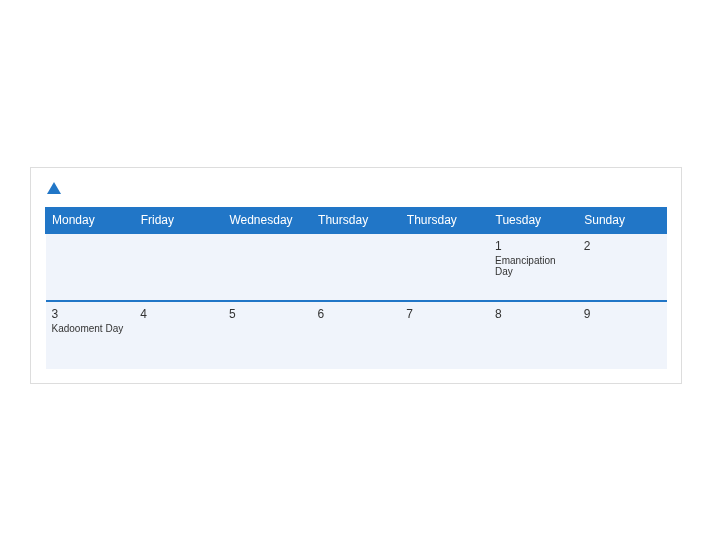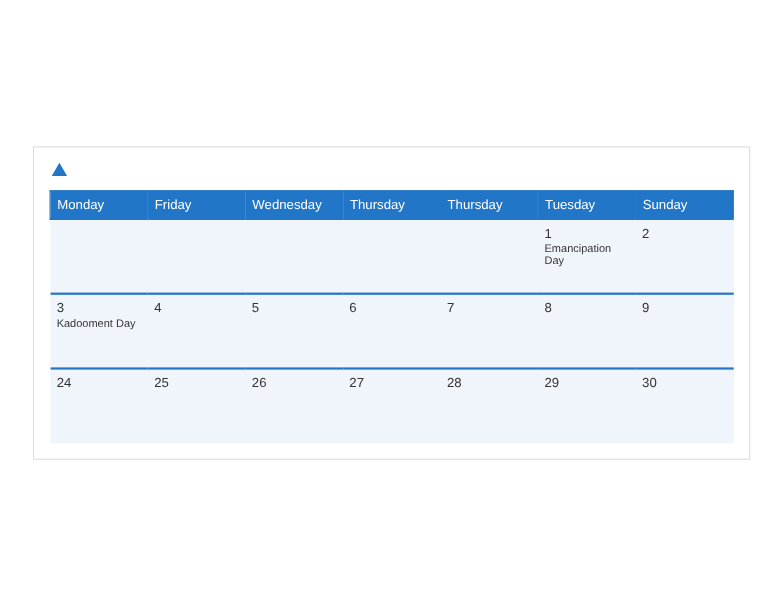--- a/index.html
+++ b/index.html
@@ -177,38 +177,15 @@
           <td>
             <span class="day-num">7</span>
           </td>
           <td>
             <span class="day-num">8</span>
           </td>
           <td>
             <span class="day-num">9</span>
           </td>
         </tr>
-        <tr>
-          <td>
-            <span class="day-num">24</span>
-          </td>
-          <td>
-            <span class="day-num">25</span>
-          </td>
-          <td>
-            <span class="day-num">26</span>
-          </td>
-          <td>
-            <span class="day-num">27</span>
-          </td>
-          <td>
-            <span class="day-num">28</span>
-          </td>
-          <td>
-            <span class="day-num">29</span>
-          </td>
-          <td>
-            <span class="day-num">30</span>
-          </td>
-        </tr>
       </tbody>
   </table>
 </div>
 
 </body></html>

